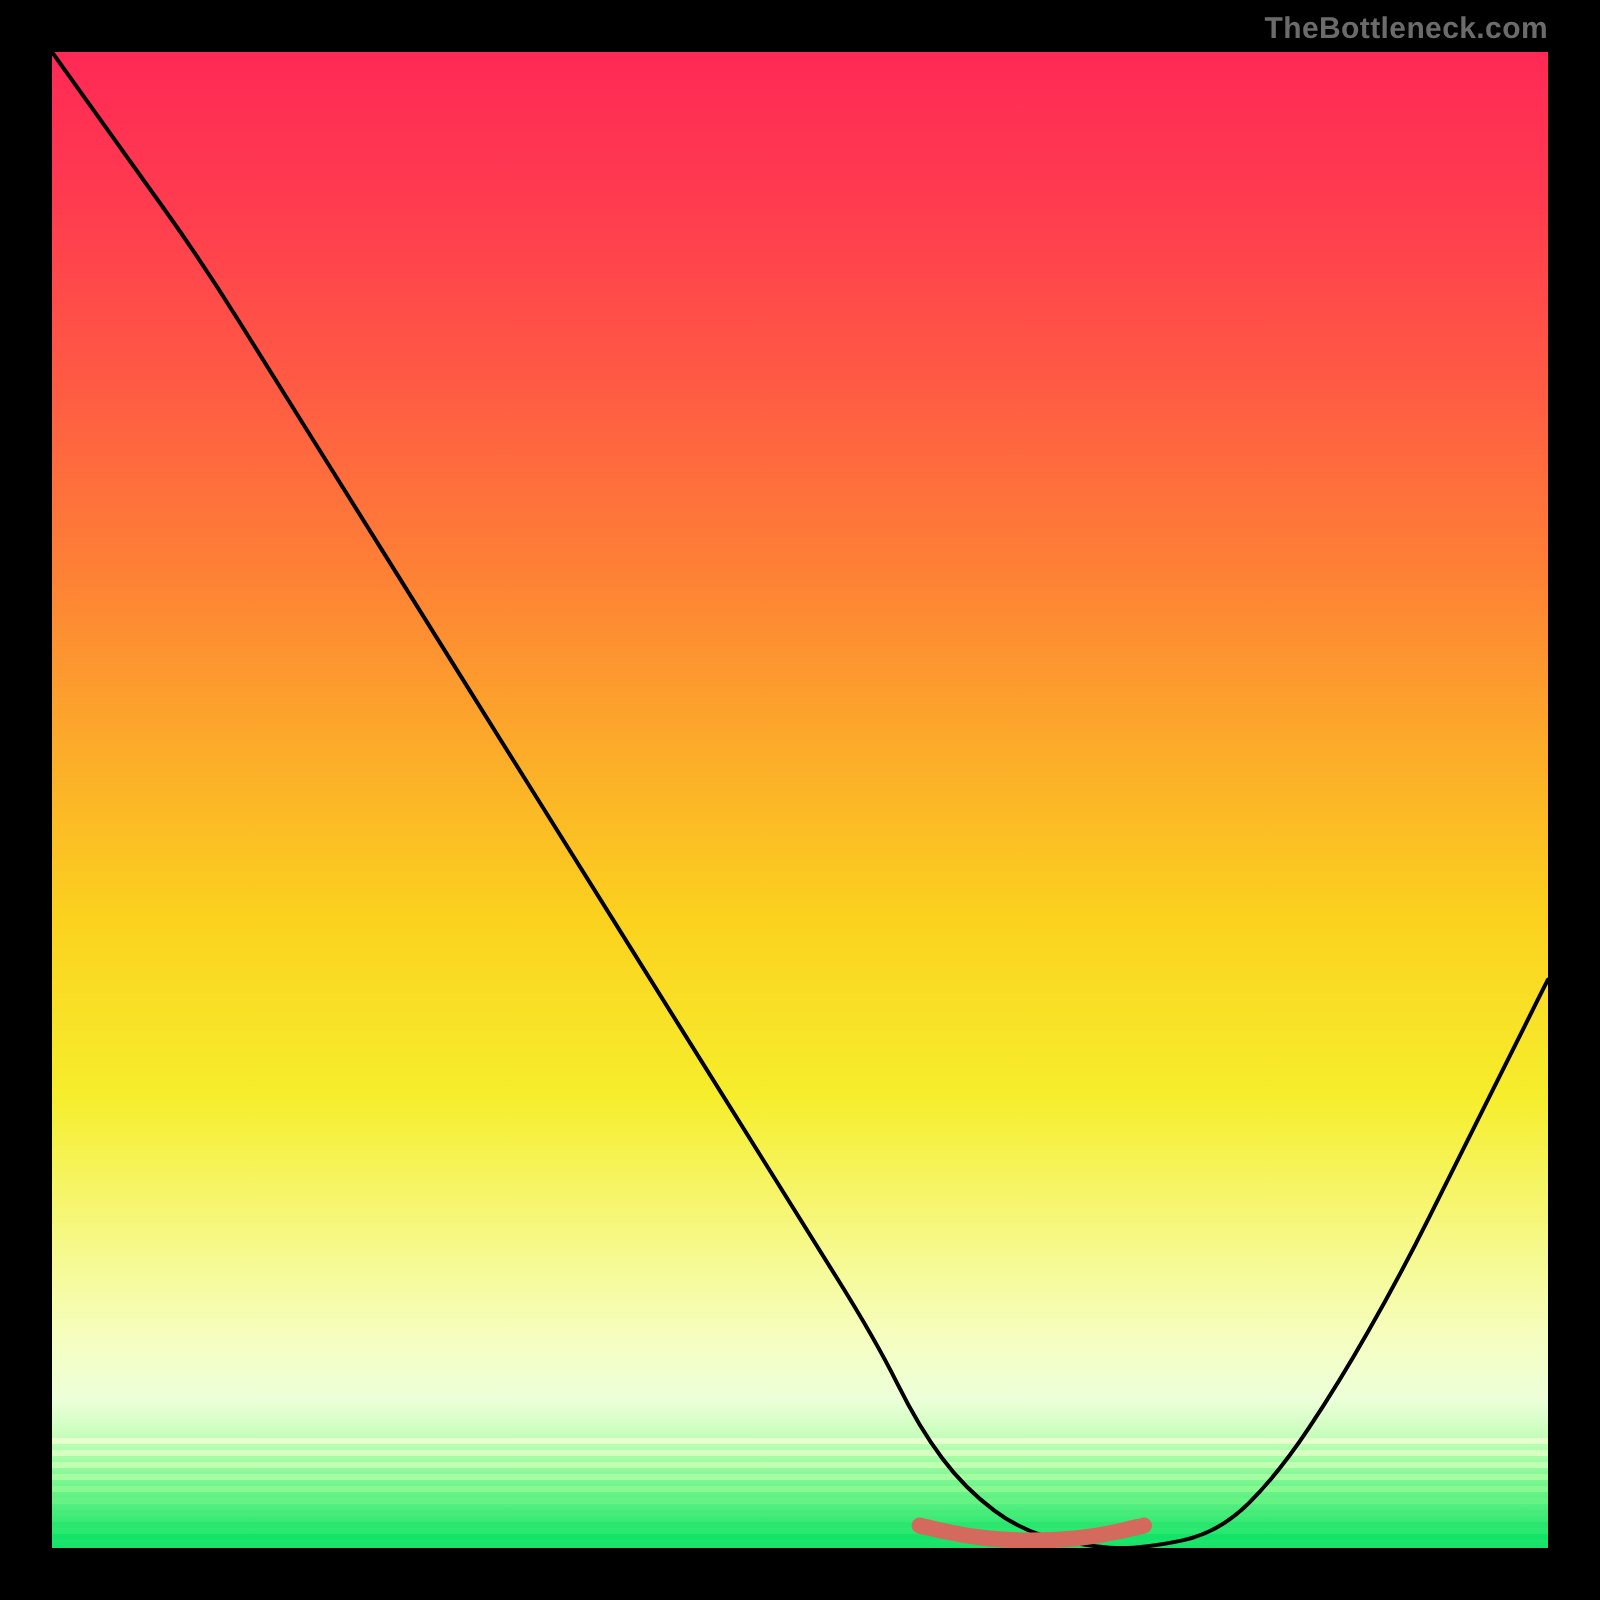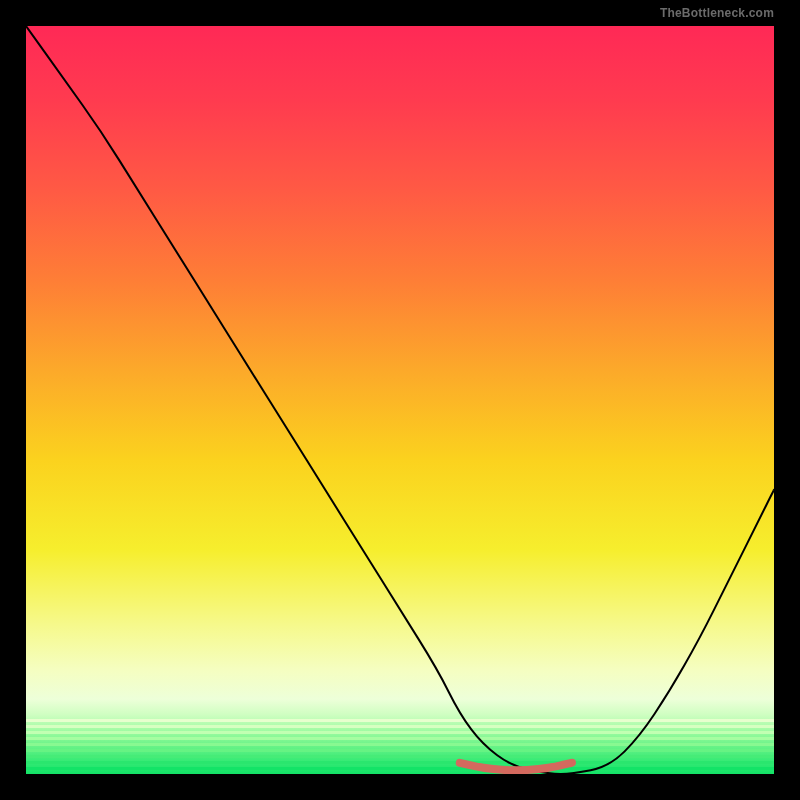--- a/index.html
+++ b/index.html
@@ -56,21 +56,21 @@
     left: 0;
     top: 0;
     width: 748px;
     height: 748px;
     pointer-events: none;
   }
   .watermark {
     position: absolute;
     top: 6px;
     right: 26px;
-    font-size: 12px;
+    font-size: 15px;
     font-weight: 600;
     color: #6b6b6b;
     letter-spacing: 0.2px;
     user-select: none;
   }
 </style>
 </head>
 <body>
 
 <div class="stage">

